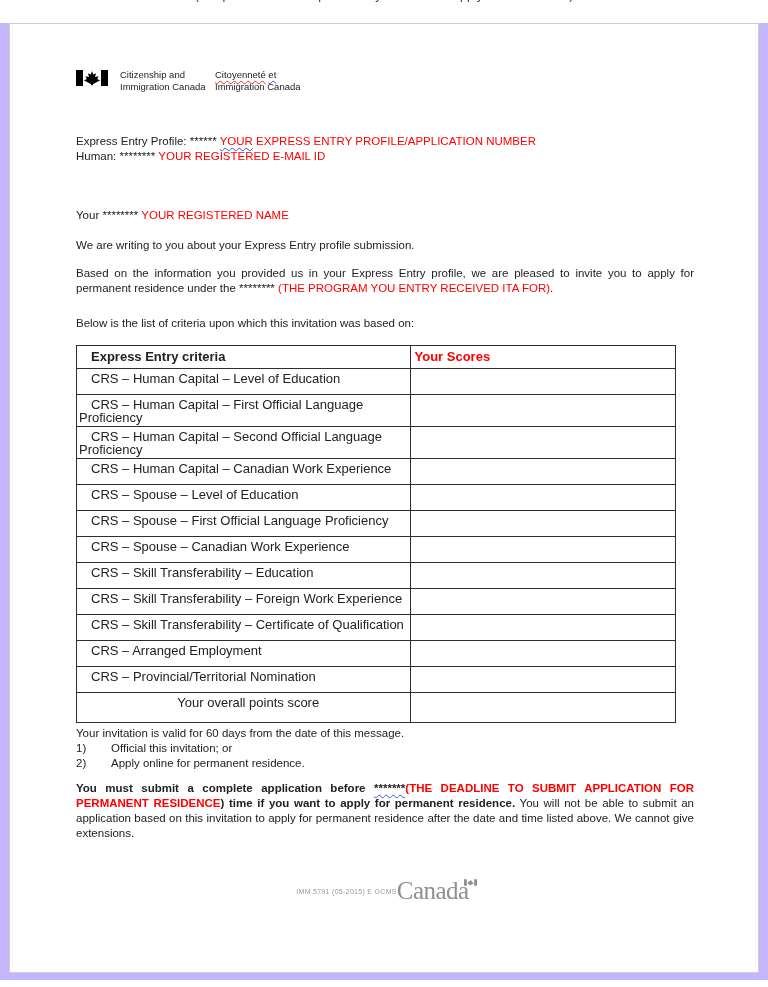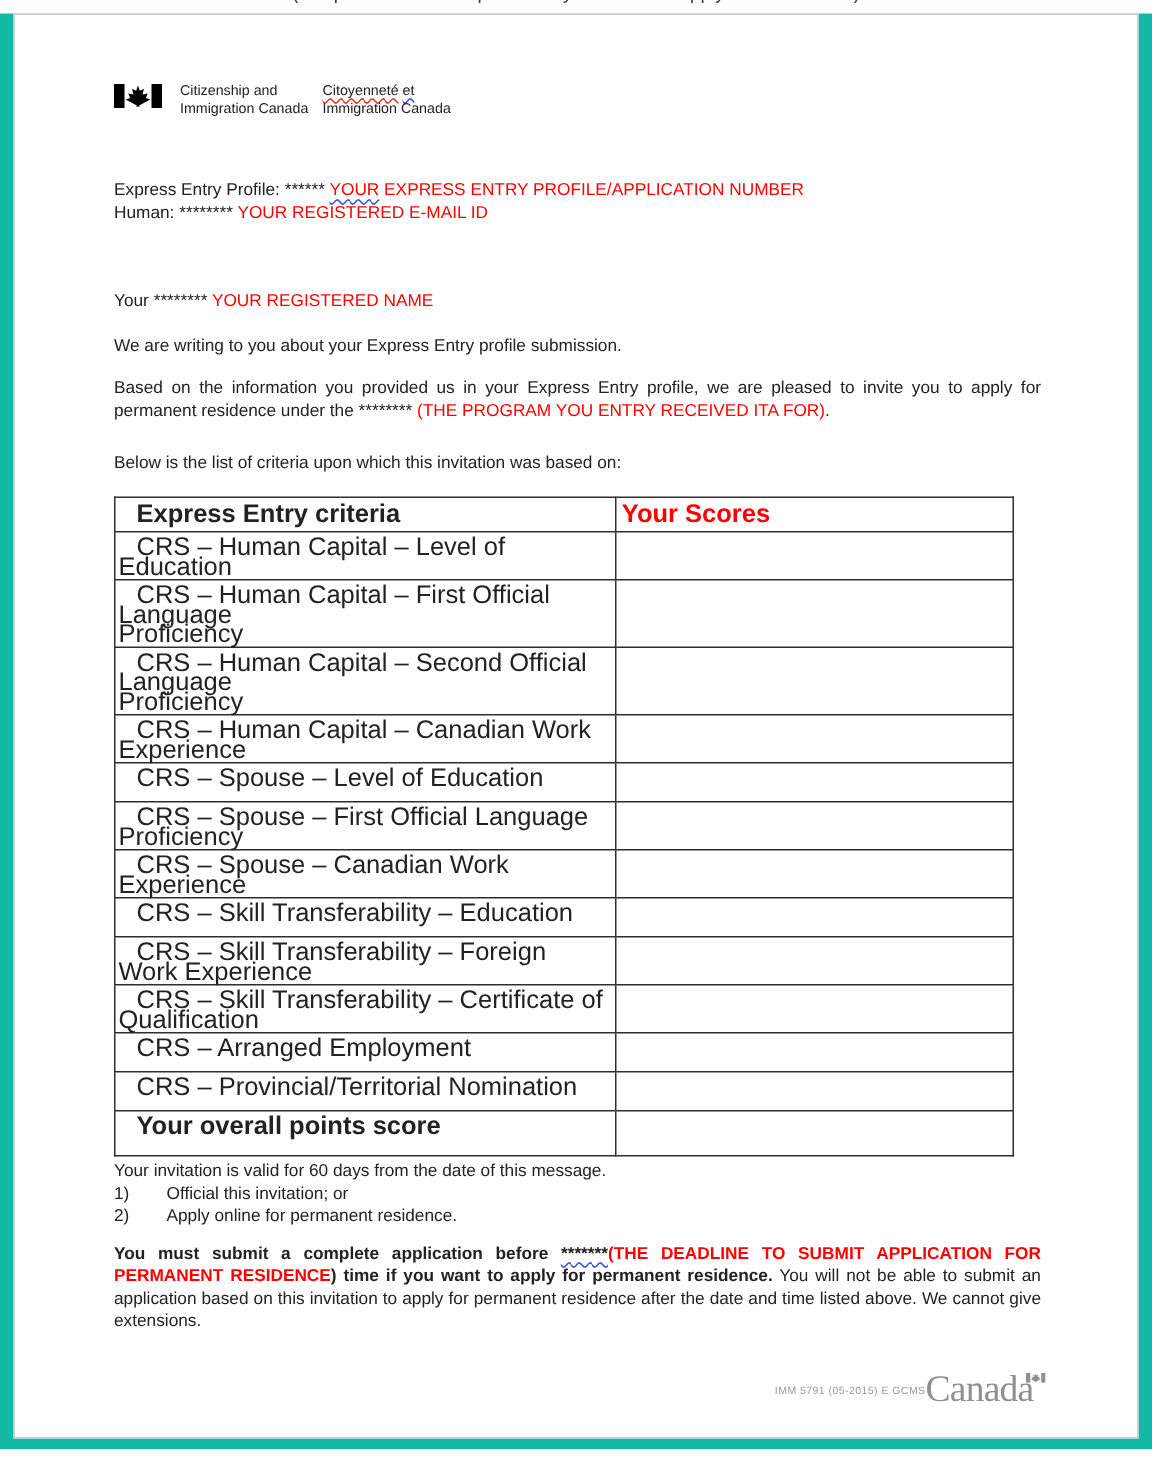--- a/index.html
+++ b/index.html
@@ -5,21 +5,21 @@
   * { box-sizing: border-box; }
   html,body { margin:0; padding:0; background:#ffffff; }
   .stage {
     position:relative; width:768px; height:987px; margin:0; overflow:hidden;
     font-family:"Liberation Sans", sans-serif; color:#222; background:#ffffff;
   }
   
   .clip-strip { height:9px; overflow:hidden; position:relative; }
   .clip-text  { font-size:12.5px; line-height:16px; margin-top:-13px; text-align:center; color:#3c3c3c; }
 
-  .canvas { position:absolute; top:9px; left:0; width:768px; height:957px; background:#14b8a6; }
+  .canvas { position:absolute; top:23px; left:0; width:768px; height:957px; background:#c4b5fd; }
   .page {
     position:absolute; top:0; left:9px; width:750px; height:950px;
     background:#ffffff; border:1px solid #cfcfcf;
     padding:45px 64px 0 66px;
     font-size:11.5px; line-height:15px;
   }
 
   
   .gov-header { display:flex; align-items:flex-start; margin-bottom:42px; }
   .fip-flag { width:32px; height:16px; margin-top:1px; fill:#000; flex:0 0 auto; }
@@ -35,41 +35,41 @@
   .just { text-align:justify; }
 
   .meta p { margin:0; }
   .dear { margin-top:44px; }
   .p-intro { margin-top:15px; }
   .p-invite { margin-top:13px; }
   .p-criteria { margin-top:20px; }
 
   table.criteria {
     margin-top:14px; width:600px; border-collapse:collapse;
-    font-size:17px; line-height:13px;
+    font-size:13px; line-height:13px;
   }
   table.criteria th, table.criteria td {
     border:1px solid #2e2e2e; vertical-align:top; text-align:left;
   }
   th.h1 { width:334px; padding:4px 4px 3px 2px; text-indent:12px; font-weight:bold; height:23px; }
   th.h2 { width:266px; padding:4px; text-align:center; font-weight:bold; color:#ff0000; }
   td.c1 { padding:3px 4px 2px 2px; text-indent:12px; white-space:pre-line; }
   td.c2 { padding:3px 4px; }
   tr.row   { height:26px; }
   tr.total { height:30px; }
-  tr.total td.c1 { font-weight:bold; }
+  tr.total td.c1 { font-weight:normal;text-align:center; }
 
   .p-validity { margin-top:3px; }
   .p-options-intro { margin-top:13px; }
   .opt { display:flex; }
   .opt .num { width:35px; flex:0 0 auto; }
 
   .p-deadline { margin-top:10px; }
 
-  .footer { margin-top:26px; display:flex; justify-content:flex-end; align-items:flex-end; }
+  .footer { margin-top:38px; display:flex; justify-content:center; align-items:flex-end; }
   .form-code { font-size:7px; color:#9a9a9a; letter-spacing:0.3px; padding-bottom:4px; }
   .wordmark {
     position:relative; font-family:"Liberation Serif", serif; font-size:25px; line-height:24px;
     color:#8f8f8f; letter-spacing:-0.5px; padding-right:5px;
   }
   .wm-flag { position:absolute; top:0px; right:-3px; width:13px; height:7px; fill:#8f8f8f; }
 </style>
 </head>
 <body>
 

